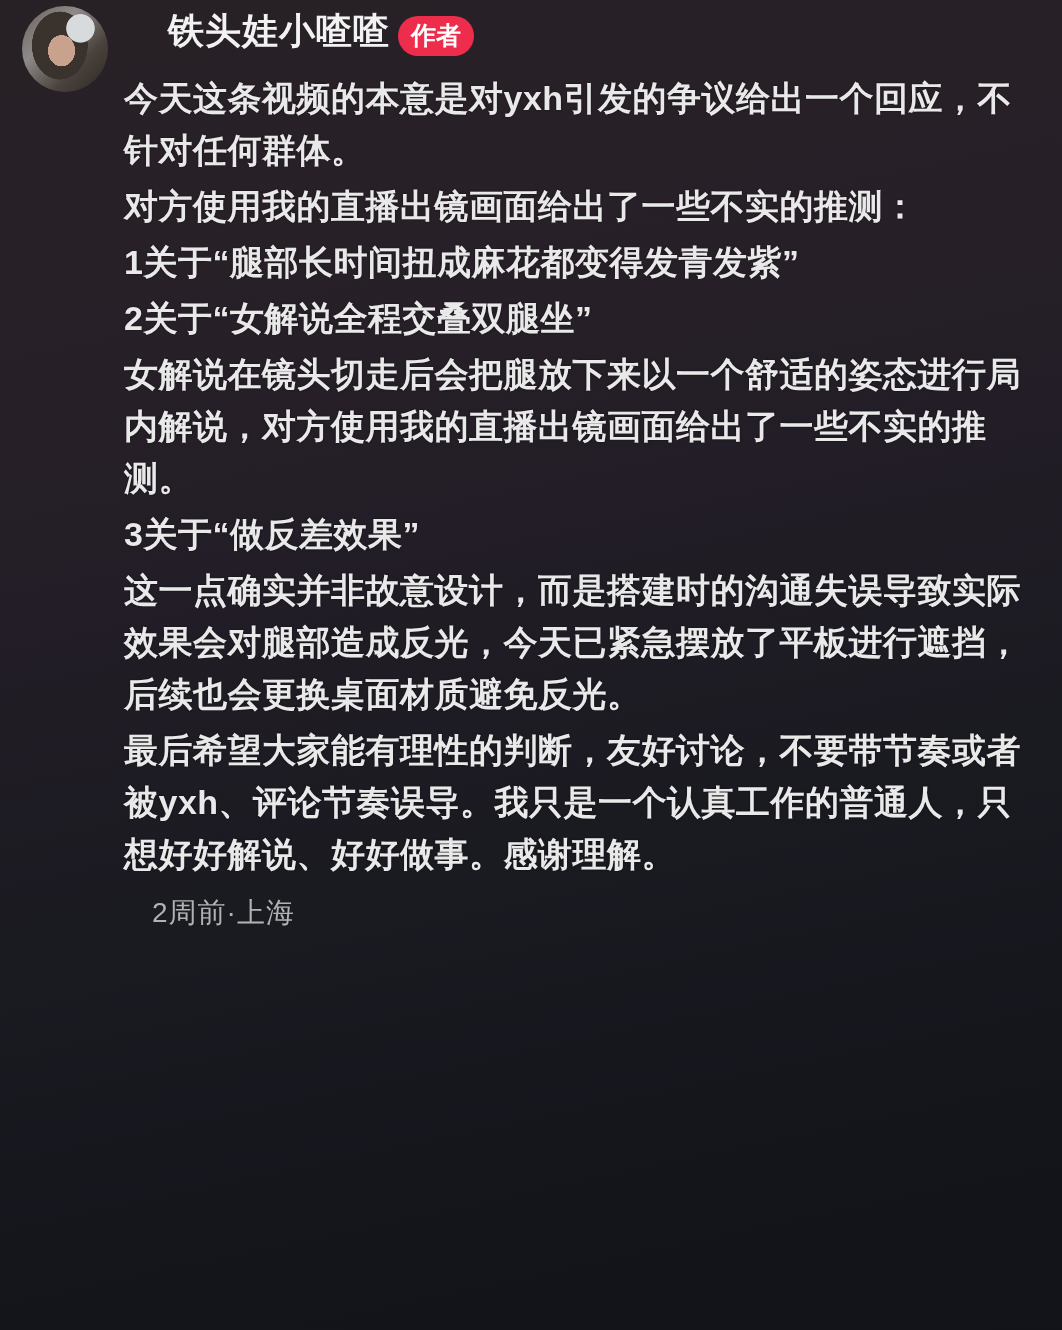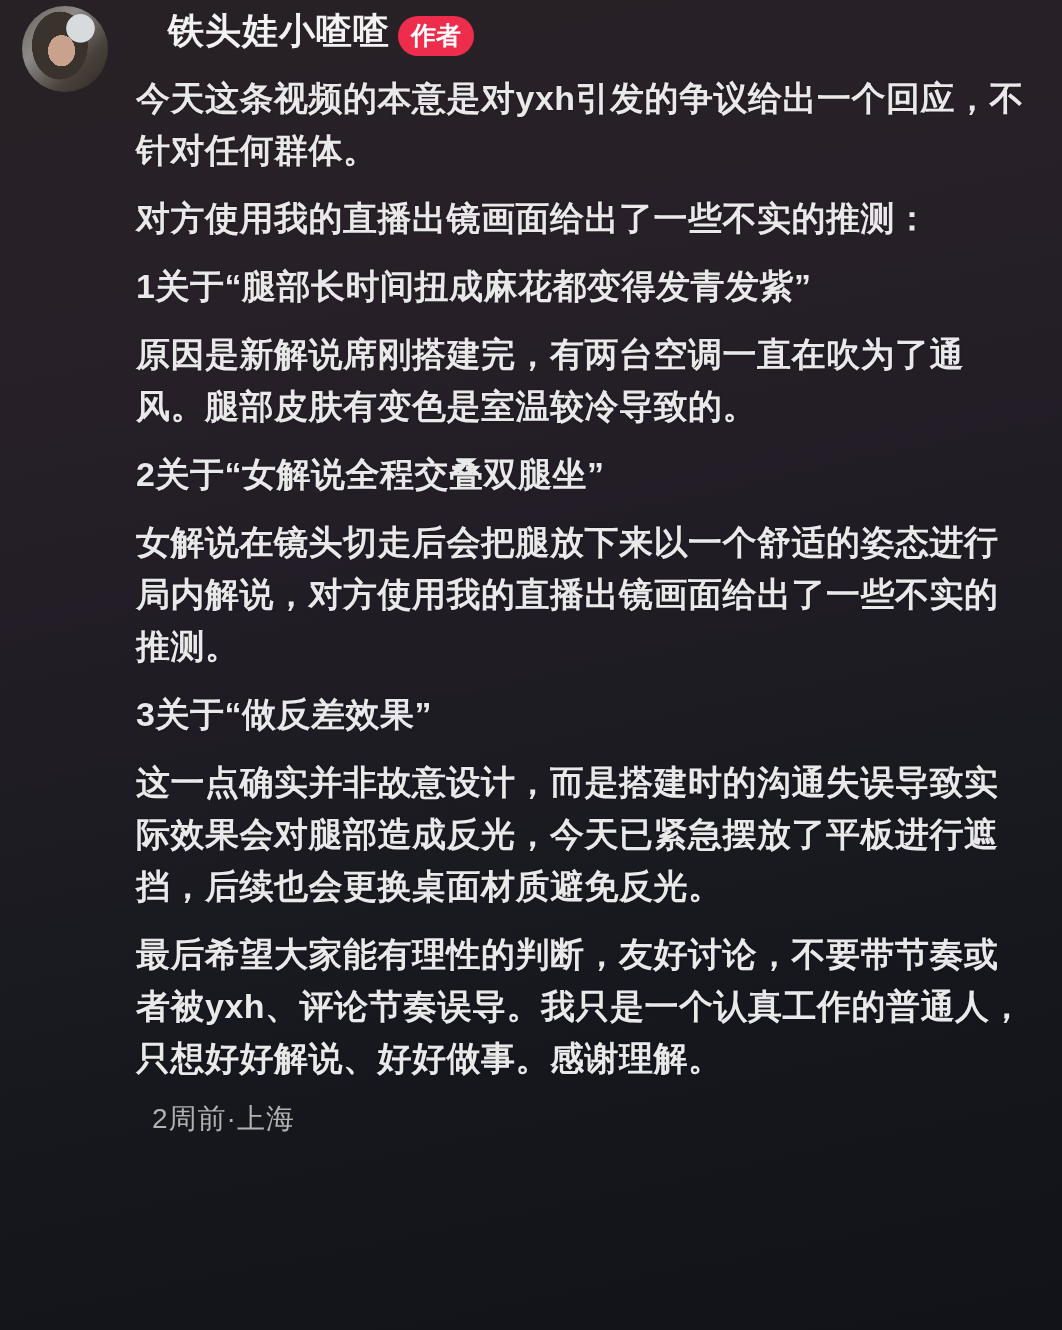--- a/index.html
+++ b/index.html
@@ -68,21 +68,21 @@
 
   .body-text {
     margin-top: 16px;
     font-size: 34px;
     font-weight: 600;
     line-height: 52px;
     letter-spacing: 0.5px;
     color: #e9e9e9;
     text-shadow: 0 0 2px rgba(0,0,0,0.55);
   }
-  .body-text p { margin: 16px; }
+  .body-text p { margin: 4px; }
 
   .timestamp {
     margin-top: 14px;
     font-size: 28px;
     font-weight: 500;
     color: #b2b2b2;
     letter-spacing: 1px;
     margin-left: 32px;
   }
 </style>
@@ -97,21 +97,20 @@
 
     <div class="header">
       <span class="username">铁头娃小喳喳</span>
       <span class="badge" style="background:#ee2d4c; color:#ffffff;">作者</span>
     </div>
 
     <div class="body-text">
       <p>今天这条视频的本意是对yxh引发的争议给出一个回应，不针对任何群体。</p>
       <p>对方使用我的直播出镜画面给出了一些不实的推测：</p>
       <p>1关于“腿部长时间扭成麻花都变得发青发紫”</p>
-      <p>原因是新解说席刚搭建完，有两台空调一直在吹为了通风。腿部皮肤有变色是室温较冷导致的。</p>
       <p>2关于“女解说全程交叠双腿坐”</p>
       <p>女解说在镜头切走后会把腿放下来以一个舒适的姿态进行局内解说，对方使用我的直播出镜画面给出了一些不实的推测。</p>
       <p>3关于“做反差效果”</p>
       <p>这一点确实并非故意设计，而是搭建时的沟通失误导致实际效果会对腿部造成反光，今天已紧急摆放了平板进行遮挡，后续也会更换桌面材质避免反光。</p>
       <p>最后希望大家能有理性的判断，友好讨论，不要带节奏或者被yxh、评论节奏误导。我只是一个认真工作的普通人，只想好好解说、好好做事。感谢理解。</p>
     </div>
 
     <div class="timestamp">2周前·上海</div>
 
   </div>

